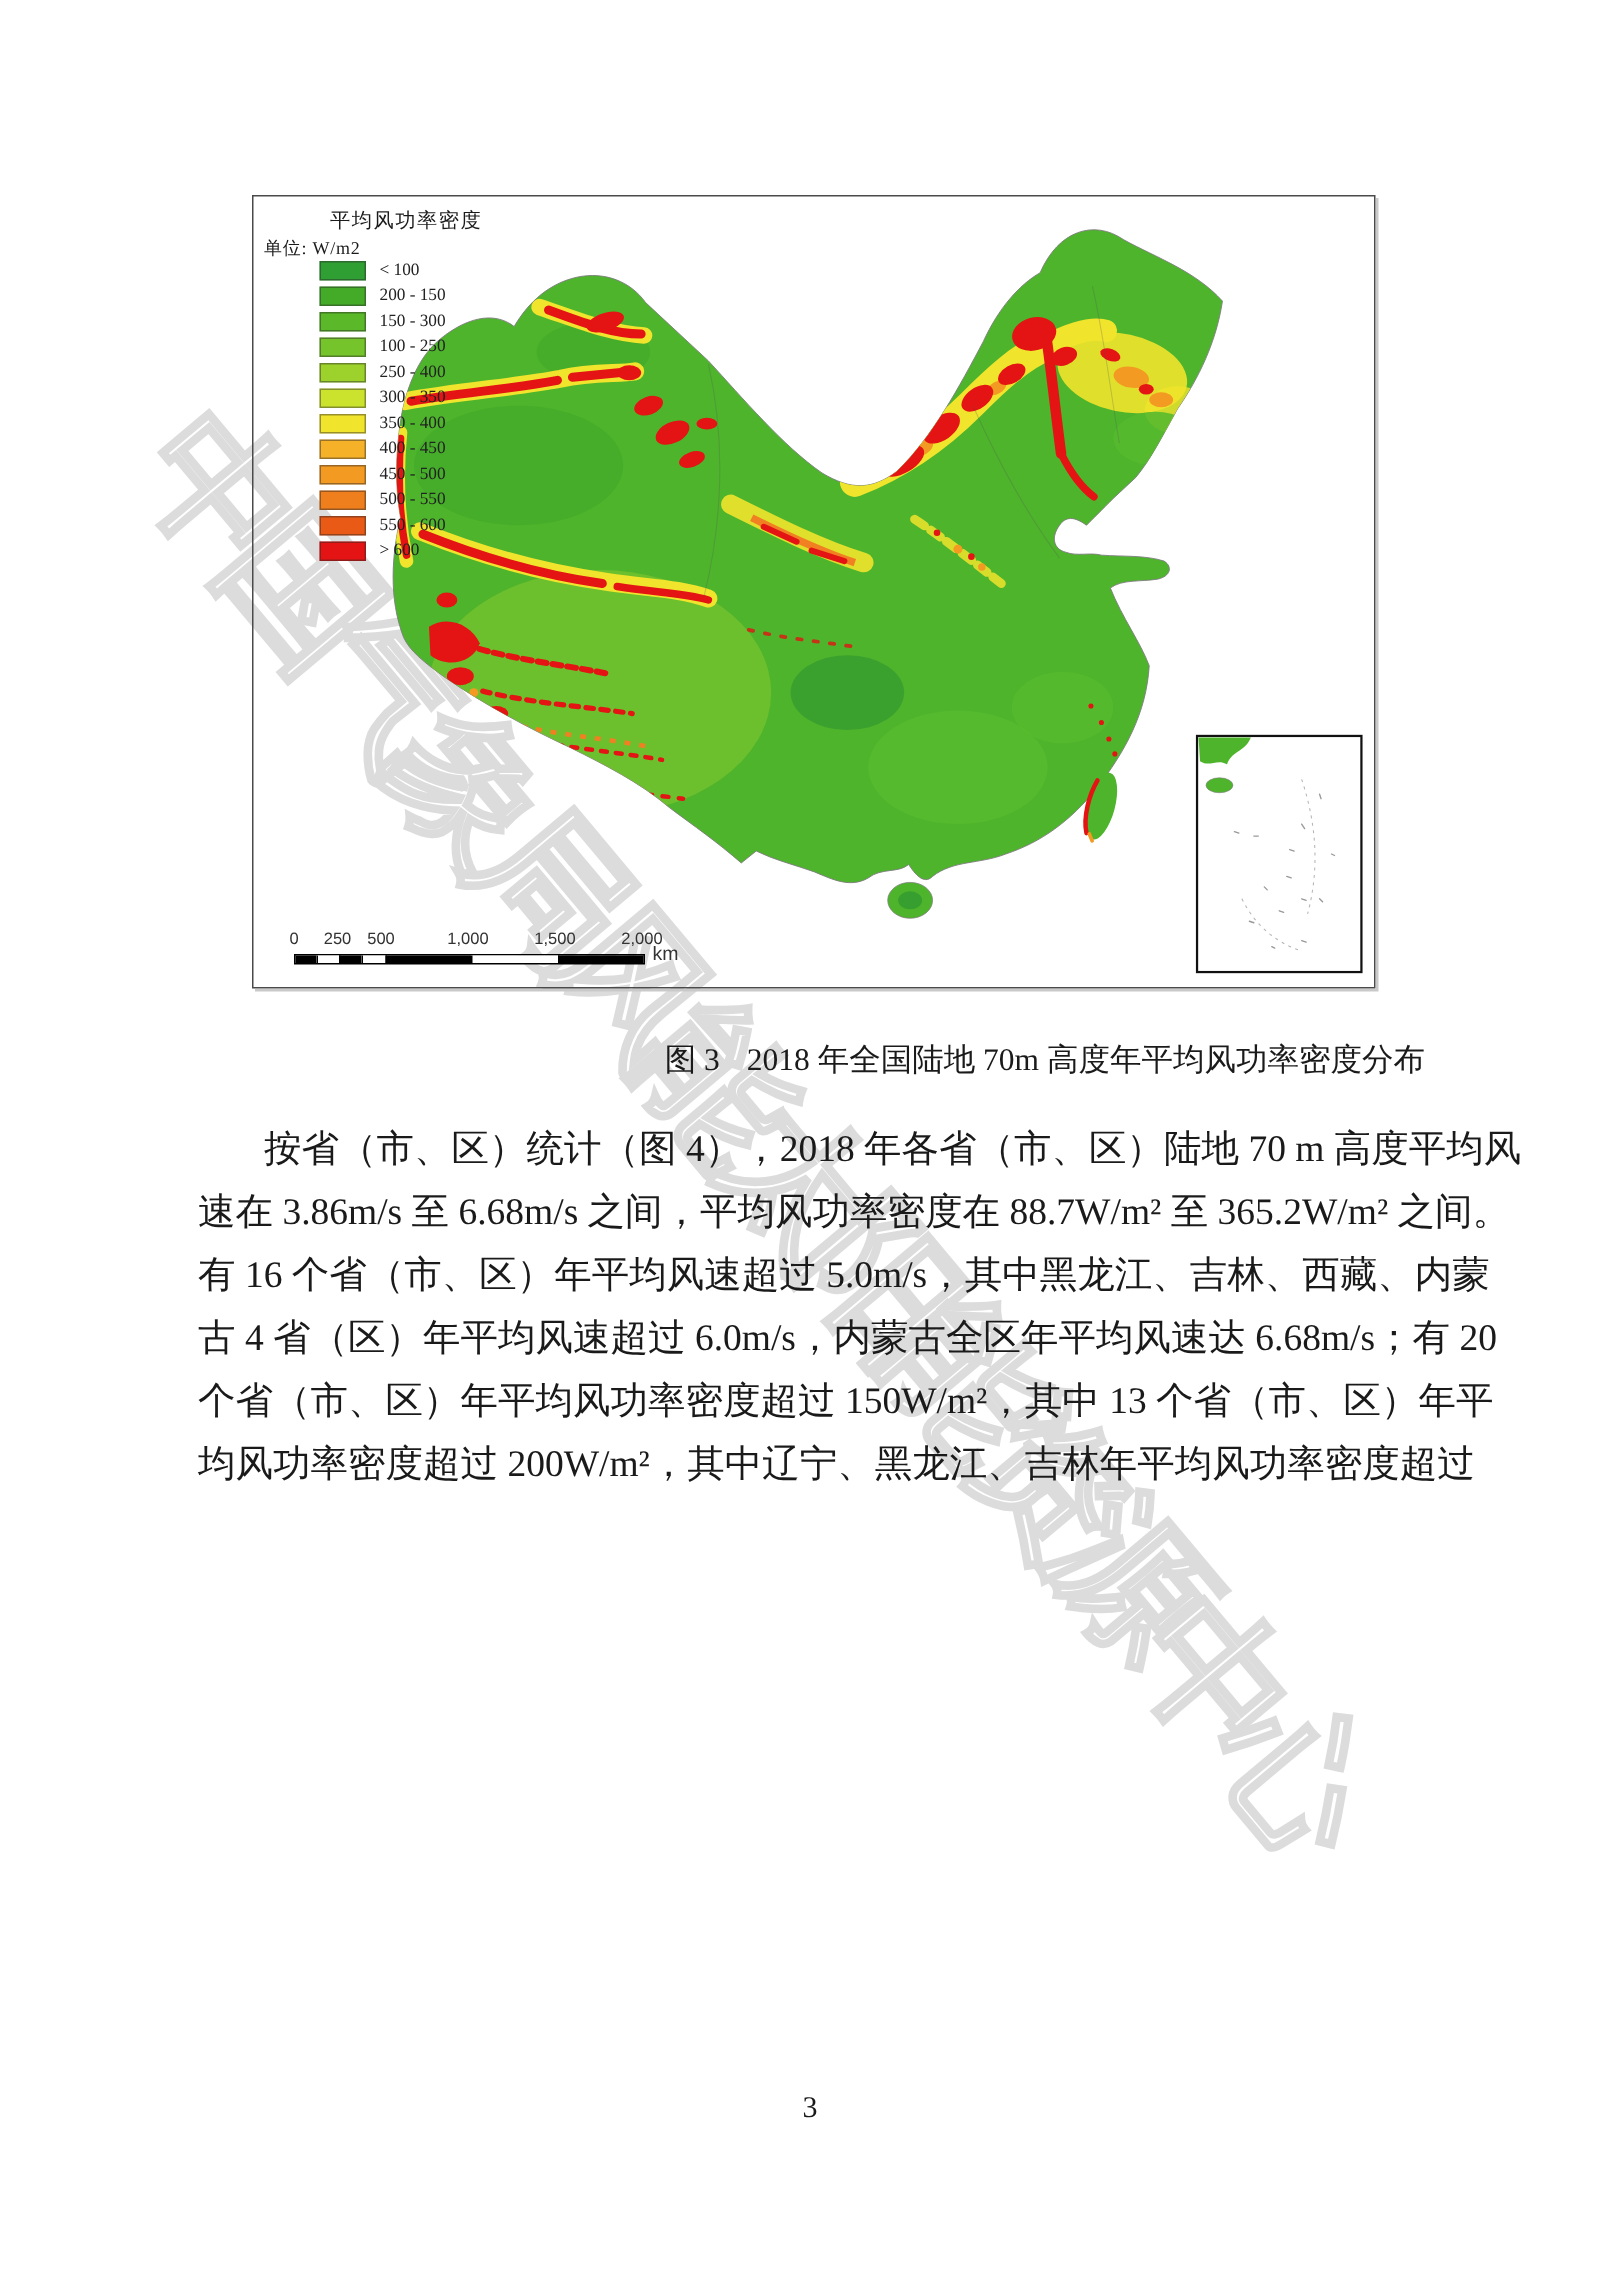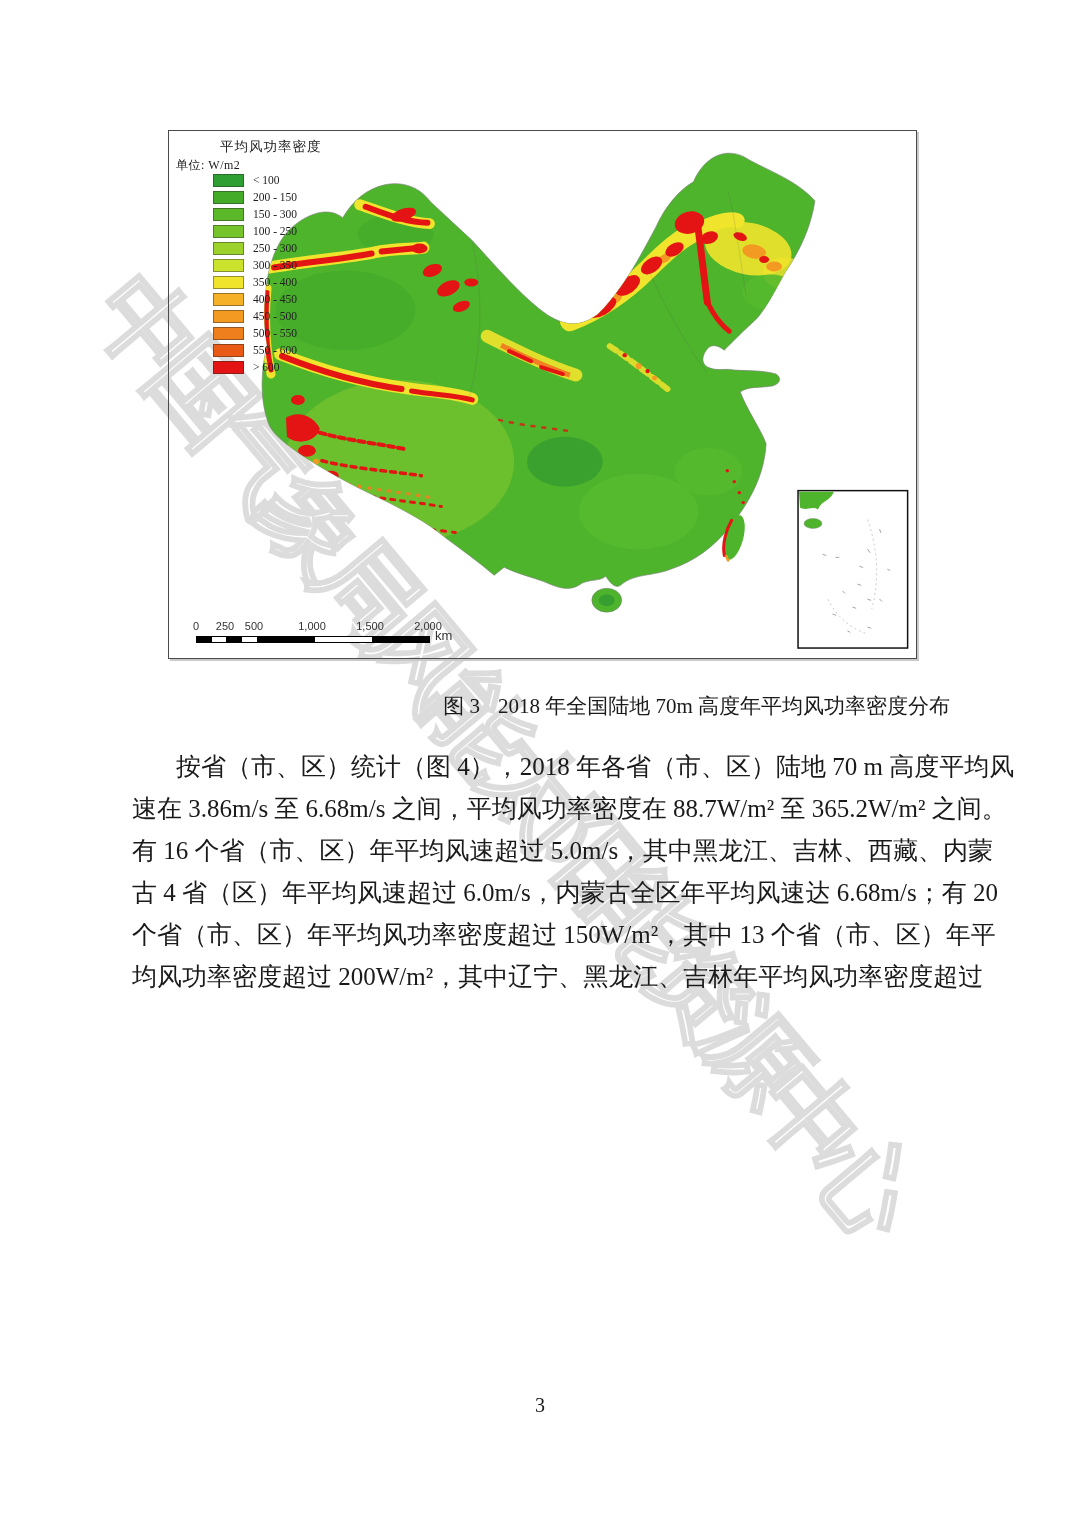--- a/index.html
+++ b/index.html
@@ -211,21 +211,21 @@
       <div class="lg-row">
           <span class="sw" style="background: rgb(90, 184, 41);"></span>
           <span class="lg-label">150 - 300</span>
         </div>
       <div class="lg-row">
           <span class="sw" style="background: rgb(118, 196, 43);"></span>
           <span class="lg-label">100 - 250</span>
         </div>
       <div class="lg-row">
           <span class="sw" style="background: rgb(157, 210, 45);"></span>
-          <span class="lg-label">250 - 300</span>
+          <span class="lg-label">250 - 400</span>
         </div>
       <div class="lg-row">
           <span class="sw" style="background: rgb(204, 227, 46);"></span>
           <span class="lg-label">300 - 350</span>
         </div>
       <div class="lg-row">
           <span class="sw" style="background: rgb(241, 228, 44);"></span>
           <span class="lg-label">350 - 400</span>
         </div>
       <div class="lg-row">

